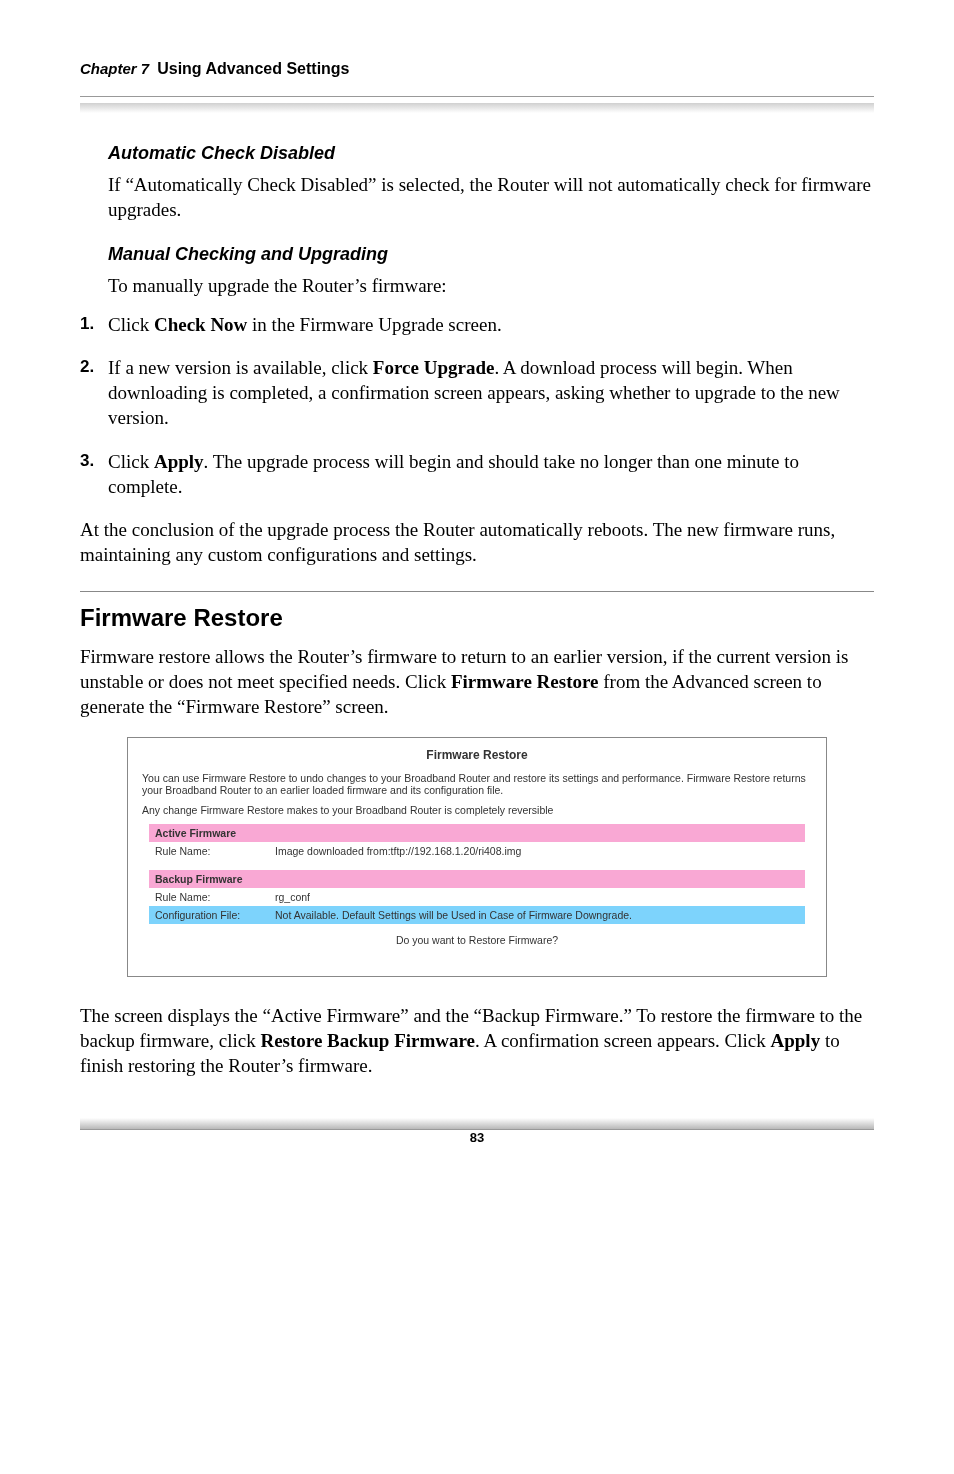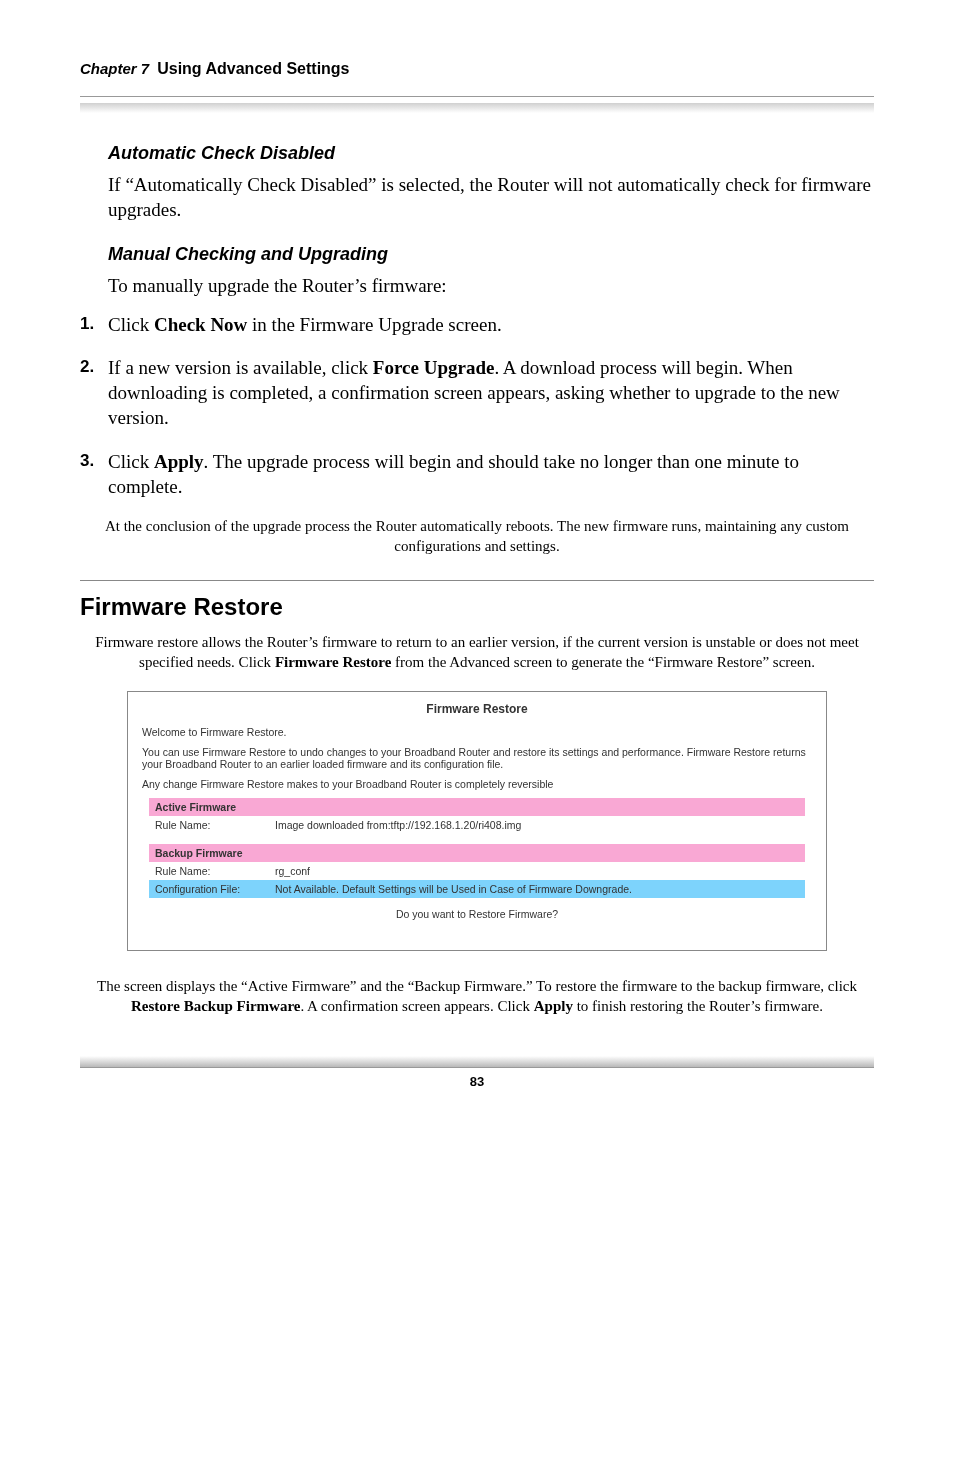--- a/index.html
+++ b/index.html
@@ -31,24 +31,23 @@
       margin-bottom: 8px;
       margin-top: 22px;
     }
     p.body-indent {
       font-size: 19px;
       line-height: 1.32;
       margin-left: 28px;
       margin-bottom: 14px;
     }
     p.body-full {
-      font-size: 15px;
+      font-size: 19px;
       line-height: 1.32;
       margin-bottom: 14px;
-      text-align: center;
     }
     ol.steps { list-style: none; counter-reset: step; }
     ol.steps li {
       counter-increment: step;
       font-size: 19px;
       line-height: 1.32;
       margin-bottom: 18px;
       padding-left: 28px;
       position: relative;
     }
@@ -110,21 +109,21 @@
     .footer-gradient {
       height: 12px;
       background: linear-gradient(to top, #b8b8b8, #fff);
       border-bottom: 1px solid #999;
     }
     .footer-num {
       text-align: center;
       font-family: Arial, sans-serif;
       font-weight: bold;
       font-size: 13px;
-      padding-top: 6px;
+      padding-top: 0;
     }
   </style>
 </head>
 <body>
 
 <div class="header-line">
   <span class="chap-label">Chapter 7</span>&nbsp;&nbsp;<span class="chap-title">Using Advanced Settings</span>
 </div>
 <div class="gradient-bar"></div>
 
@@ -142,21 +141,20 @@
 
 <p class="body-full">At the conclusion of the upgrade process the Router automatically reboots. The new firmware runs, maintaining any custom configurations and settings.</p>
 
 <hr class="section-rule">
 
 <h2 class="section-title">Firmware Restore</h2>
 <p class="body-full"><span>Firmware restore allows the Router’s firmware to return to an earlier version, if the current version is unstable or does not meet specified needs. Click </span><span class="b">Firmware Restore</span><span> from the Advanced screen to generate the “Firmware Restore” screen.</span></p>
 
 <div class="ss-box">
   <div class="ss-title">Firmware Restore</div>
-  <p class="ss-p">Welcome to Firmware Restore.</p>
   <p class="ss-p">You can use Firmware Restore to undo changes to your Broadband Router and restore its settings and performance. Firmware Restore returns your Broadband Router to an earlier loaded firmware and its configuration file.</p>
   <p class="ss-p">Any change Firmware Restore makes to your Broadband Router is completely reversible</p>
 
   <table class="ss-table">
     <tbody>
         <tr class="ss-head-row">
           <td colspan="2">Active Firmware</td>
         </tr>
     <tr>
           <td class="ss-label-cell">Rule Name:</td>

